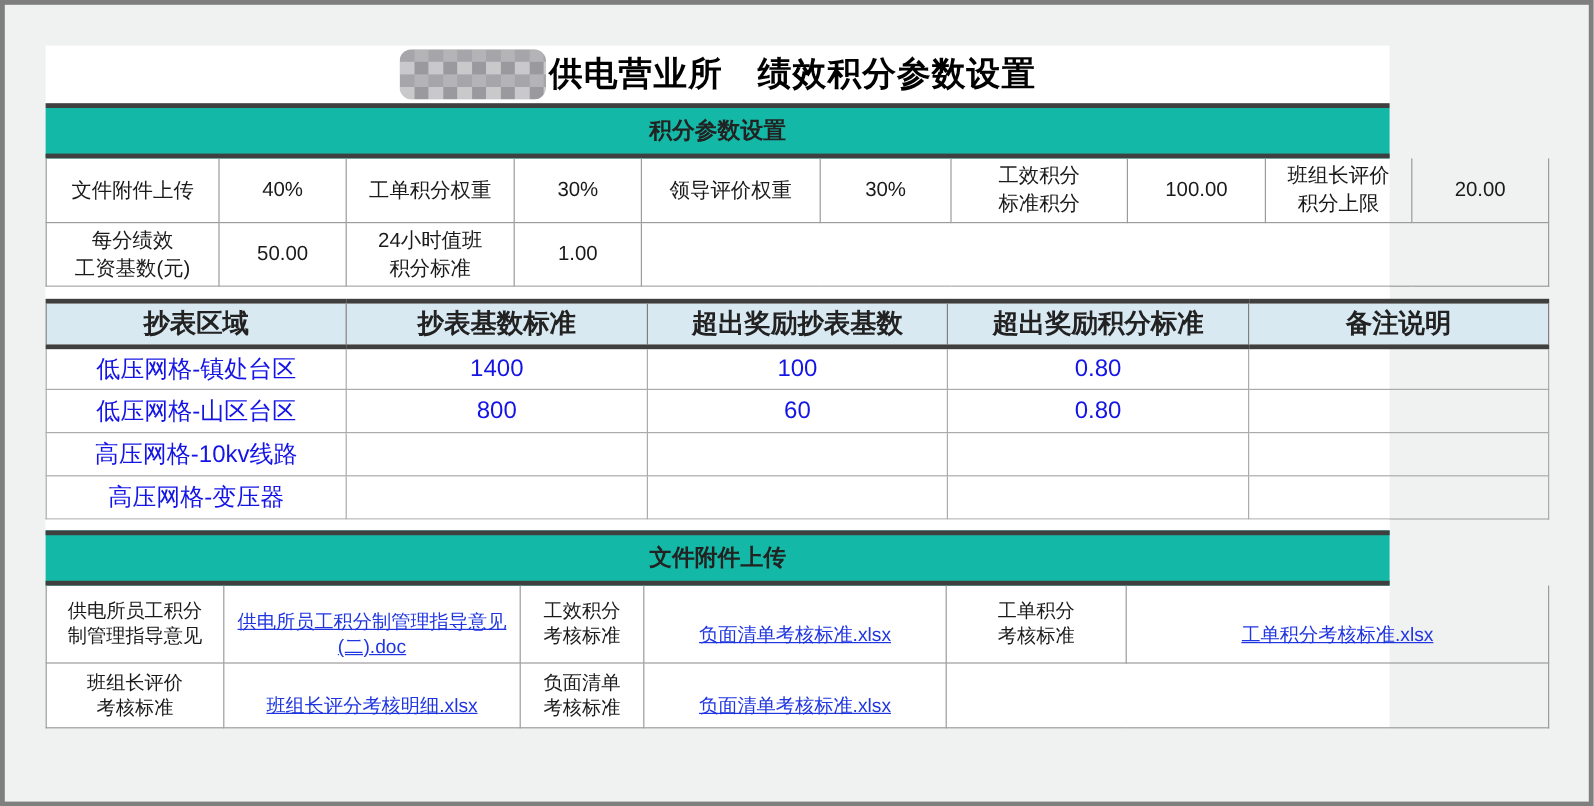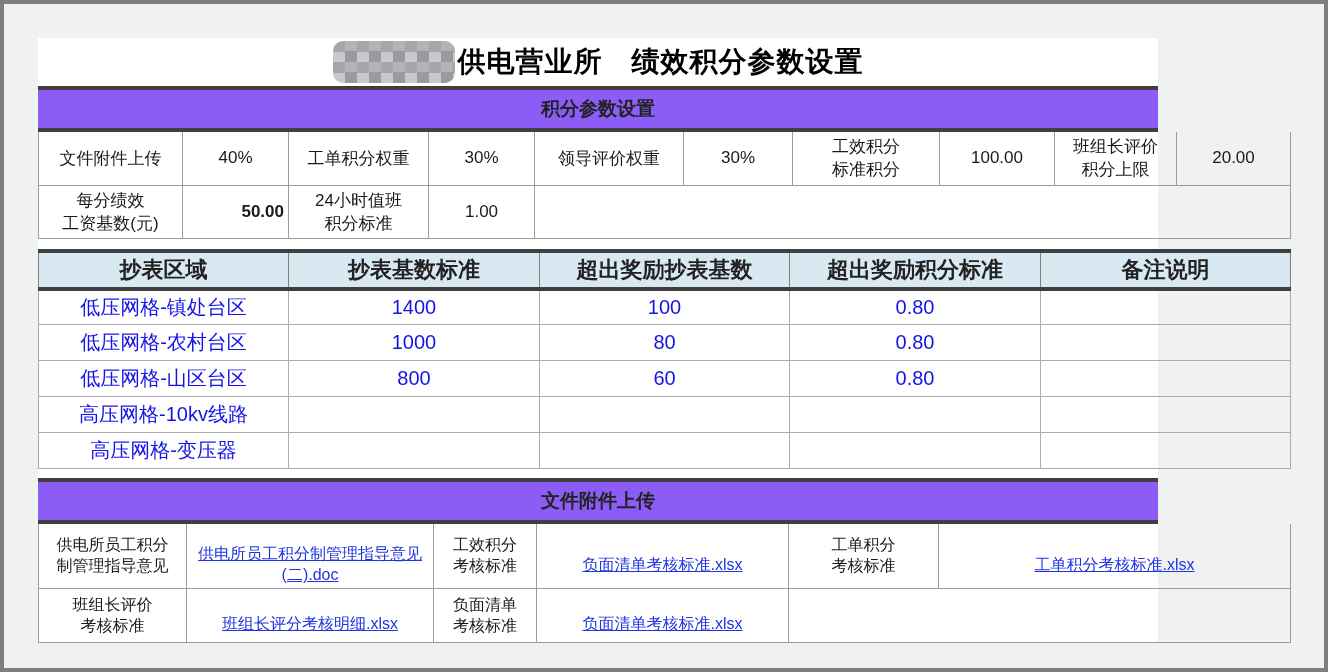--- a/index.html
+++ b/index.html
@@ -8,39 +8,39 @@
         background:#f0f1f1;border:4px solid #7f7f7f;overflow:hidden;}
   .panel{position:absolute;left:34px;top:34px;width:1120px;background:#ffffff;}
 
   .title-row{height:48px;display:flex;align-items:center;justify-content:center;
              border-bottom:4px solid #3f3f3f;}
   .blur-block{width:122px;height:42px;margin-right:3px;border-radius:10px;
               background:conic-gradient(#b4b4b6 25%,#9a9a9e 0 50%,#c9c9cb 0 75%,#a6a6aa 0);
               background-size:24px 21px;}
   .page-title{font-size:28px;font-weight:bold;color:#000;white-space:pre;letter-spacing:1px;}
 
-  .sec-hdr{height:38px;background:#8b5cf6;display:flex;align-items:center;justify-content:center;
+  .sec-hdr{height:38px;background:#14b8a6;display:flex;align-items:center;justify-content:center;
            font-size:19px;font-weight:bold;color:#222;border-bottom:4px solid #3f3f3f;}
   .sec-hdr.topline{border-top:4px solid #3f3f3f;}
 
   table{border-collapse:collapse;table-layout:fixed;width:1252px;}
   td,th{box-sizing:border-box;padding:2px 4px;text-align:center;vertical-align:middle;
         white-space:pre-line;overflow:hidden;}
 
   .t1 td{border:1px solid #9c9c9c;height:53px;font-size:17px;color:#1a1a1a;}
   .t1 tr:first-child td{border-top:none;}
   .t2 th{background:#d9e9f2;border-top:4px solid #3f3f3f;border-bottom:4px solid #3f3f3f;
          border-left:1px solid #808080;border-right:1px solid #808080;
          height:36px;font-size:22px;font-weight:bold;color:#222;}
   .t2 td{border:1px solid #ababab;height:36px;font-size:20px;}
   .t3 td{border:1px solid #9c9c9c;height:54px;font-size:16px;color:#1a1a1a;}
   .t3 tr:first-child td{border-top:none;}
 
   .val{color:#1414e6;font-size:18px;}
-  .bold{font-weight:bold;text-align:right;}
+  .bold{font-weight:normal;}
   .red{color:#e80000;}
   .blue{color:#1414e6;}
   a.file-link{color:#1f35e0;text-decoration:underline;cursor:pointer;font-size:16px;}
   .gap{height:10px;background:#ffffff;}
   .gap2{height:9px;background:#ffffff;}
 </style>
 </head>
 <body>
 
 <div class="page">
@@ -112,27 +112,20 @@
         <th>备注说明</th>
       </tr>
       <tr>
         <td class="blue">低压网格-镇处台区</td>
         <td class="blue">1400</td>
         <td class="blue">100</td>
         <td class="blue">0.80</td>
         <td></td>
       </tr>
       <tr>
-        <td class="blue">低压网格-农村台区</td>
-        <td class="blue">1000</td>
-        <td class="blue">80</td>
-        <td class="blue">0.80</td>
-        <td></td>
-      </tr>
-      <tr>
         <td class="blue">低压网格-山区台区</td>
         <td class="blue">800</td>
         <td class="blue">60</td>
         <td class="blue">0.80</td>
         <td></td>
       </tr>
       <tr>
         <td class="blue">高压网格-10kv线路</td>
         <td class="blue"></td>
         <td class="blue"></td>

